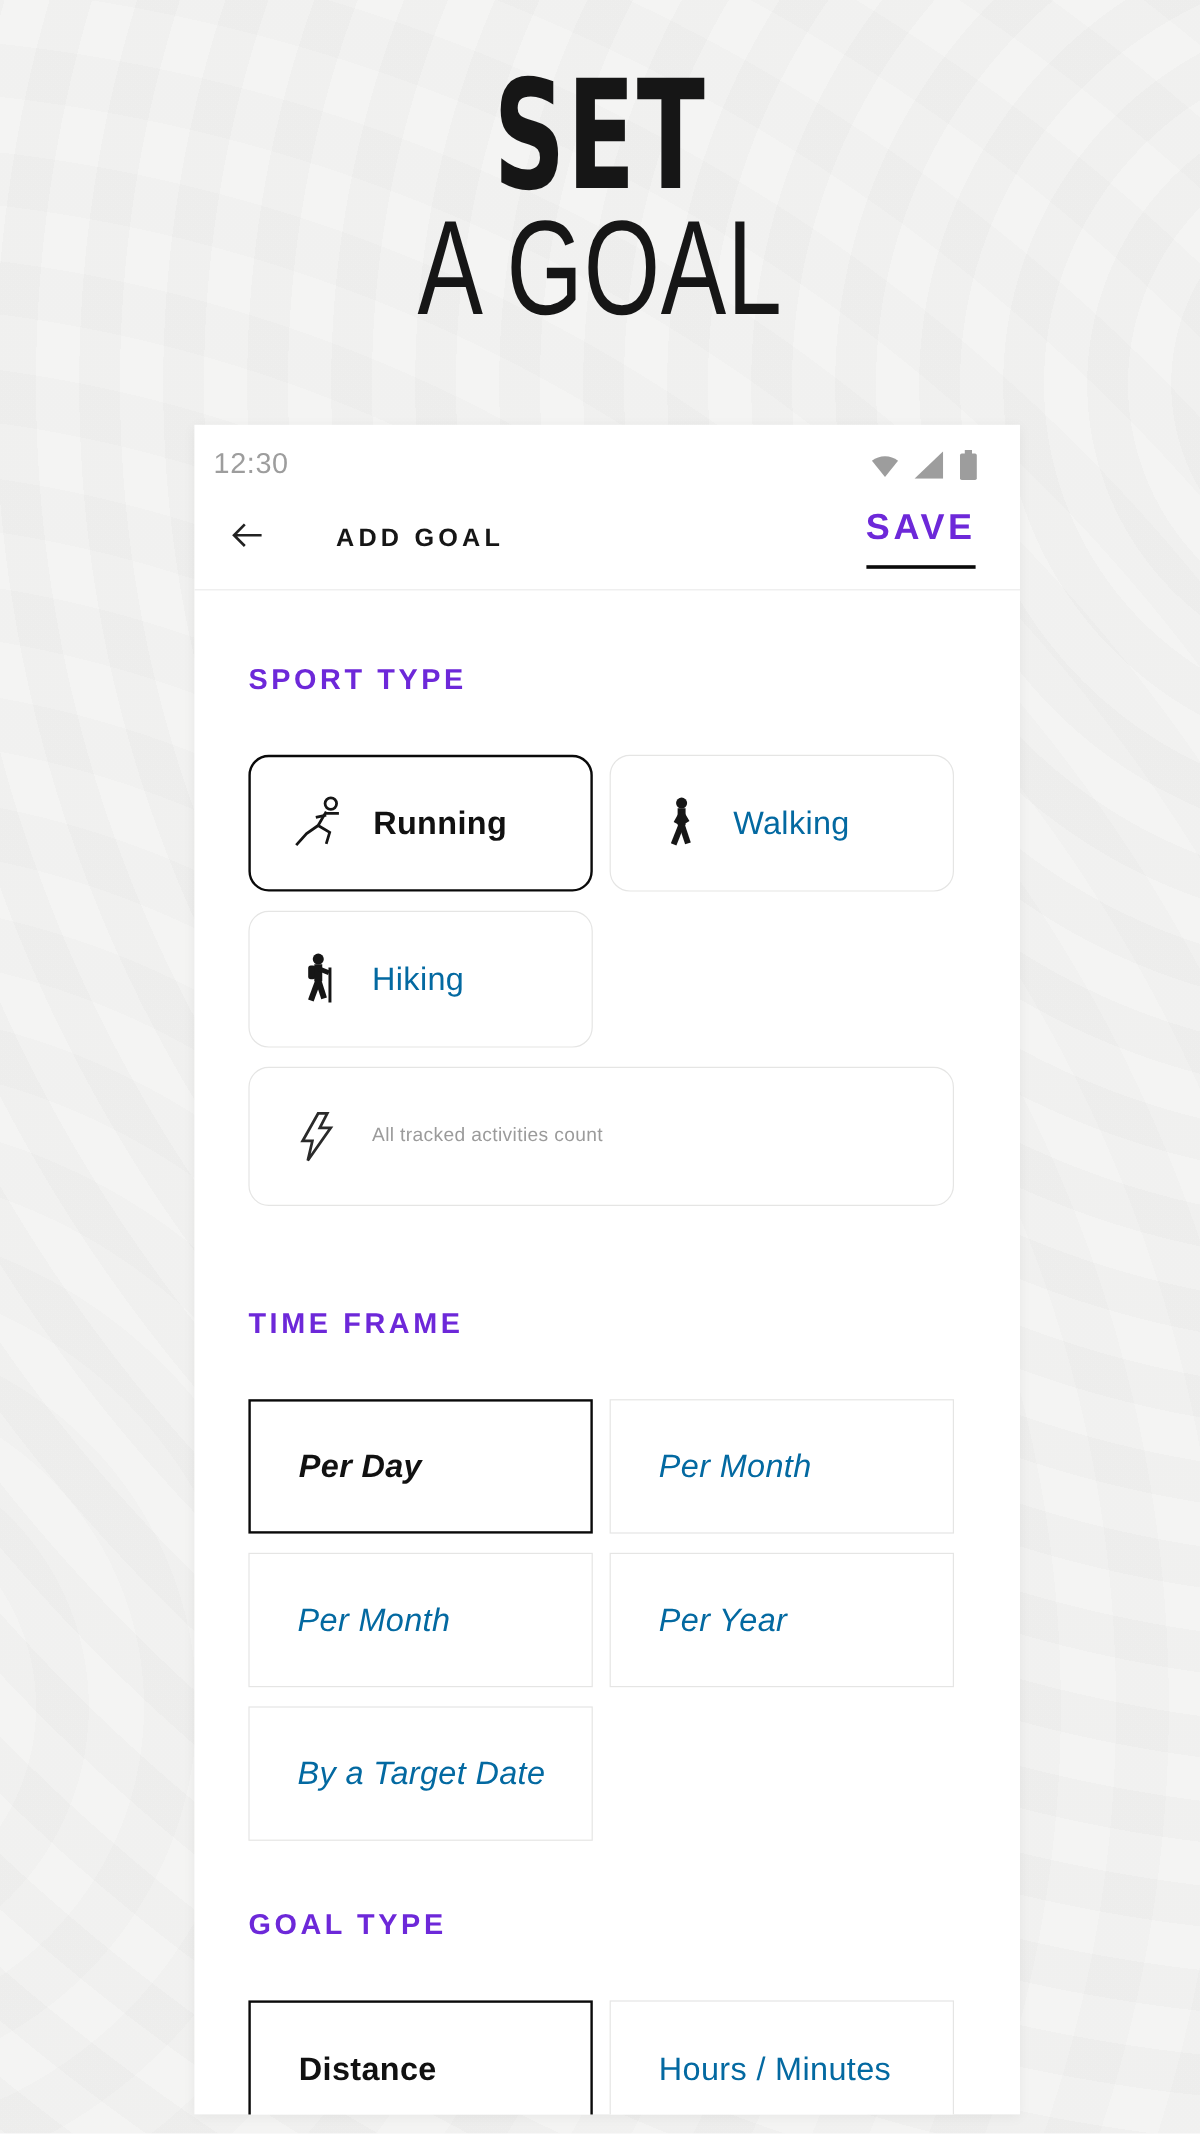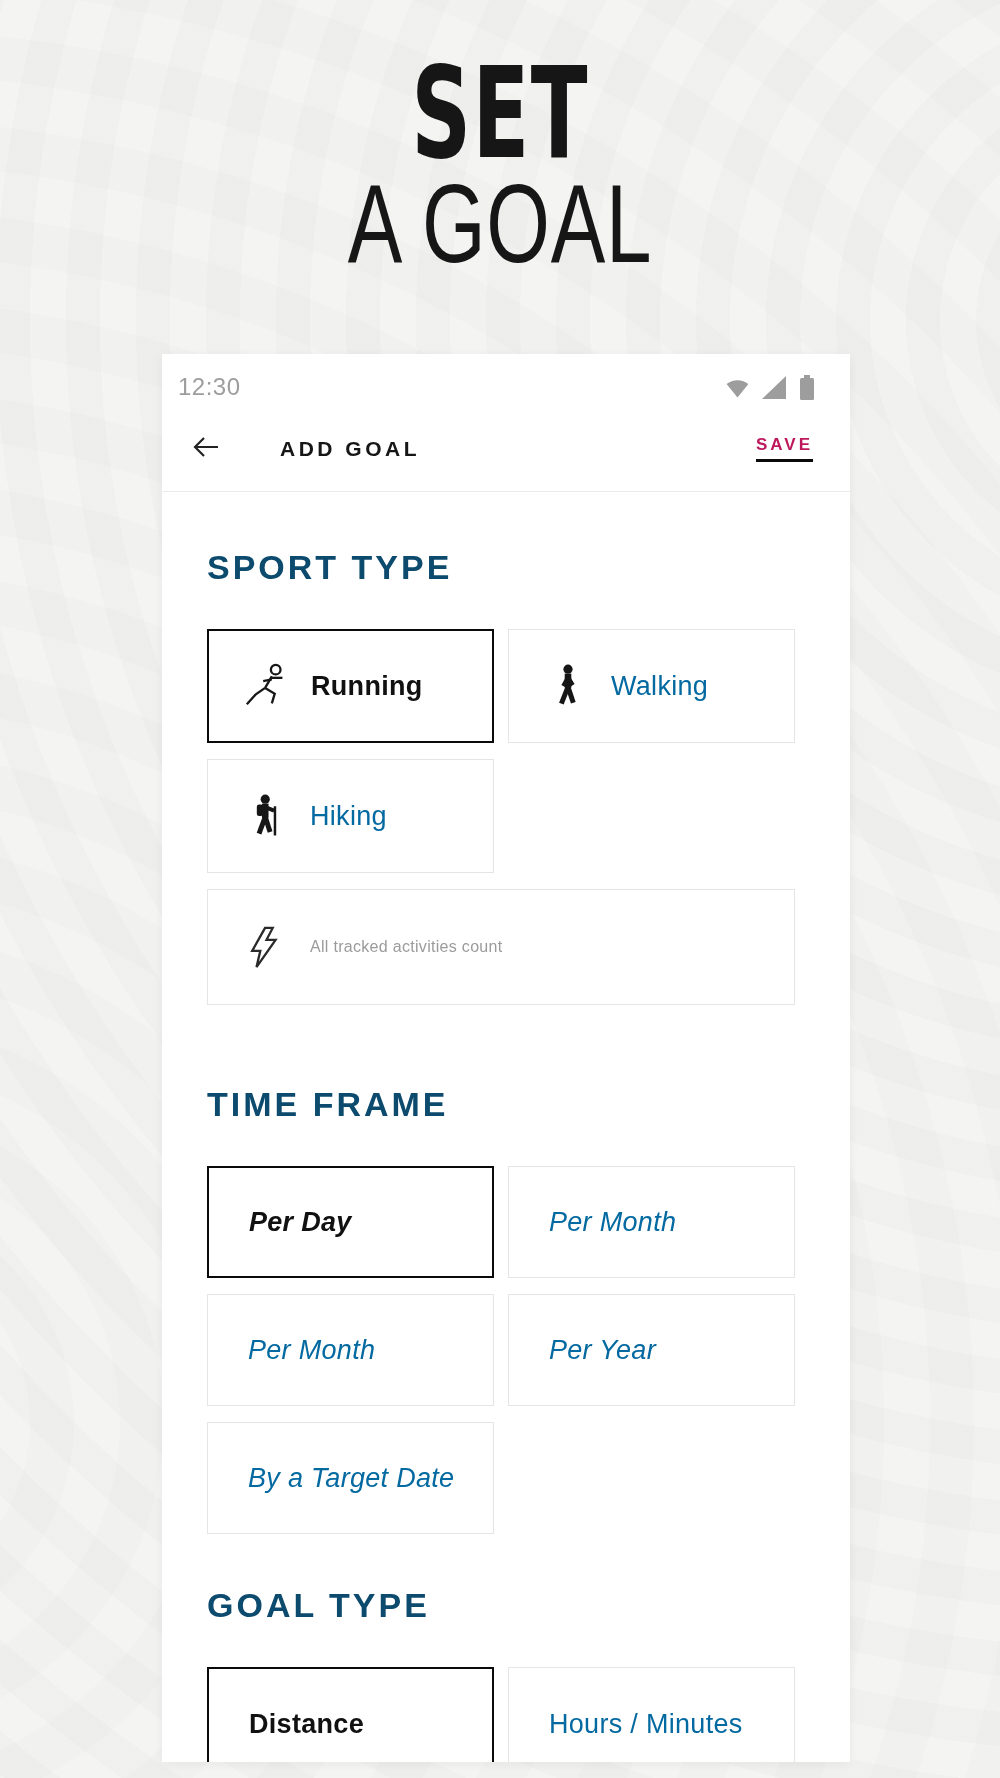--- a/index.html
+++ b/index.html
@@ -59,29 +59,29 @@
     padding:0 37px 0 30px;
     border-bottom:1px solid #ebebeb;
   }
   .back-btn { width:30px; height:26px; display:flex; align-items:center; cursor:pointer; }
   .header-title {
     margin-left:58px;
     font-size:21px; font-weight:bold; letter-spacing:3.5px; color:#161616;
   }
   .save-btn {
     margin-left:auto;
-    font-size:17px; font-weight:bold; letter-spacing:3px; color:#be185d;
-    border-bottom:3px solid #0a0a0a; padding-bottom:4px;
+    font-size:30px; font-weight:bold; letter-spacing:3px; color:#6d28d9;
+    border-bottom:3px solid #0a0a0a; padding-bottom:14px;
     cursor:pointer;
   }
 
   
   .content { padding:0 55px 0 45px; }
   .section-heading {
-    font-size:34px; font-weight:bold; letter-spacing:3px; color:#0c4a6e;
+    font-size:24px; font-weight:bold; letter-spacing:3px; color:#6d28d9;
     line-height:30px;
   }
   .h-sport { margin-top:60px; }
   .h-time  { margin-top:84px; }
   .h-goal  { margin-top:56px; }
 
   .btn-grid {
     display:grid; grid-template-columns:287px 287px;
     column-gap:14px; row-gap:16px;
   }
@@ -89,21 +89,21 @@
   .g-time  { margin-top:47px;font-style:italic; }
   .g-goal  { margin-top:47px; }
 
   .opt {
     background:#fff;
     border:1px solid #e5e5e4;
     display:flex; align-items:center;
     cursor:pointer;
   }
   .opt.selected { border:2px solid #0a0a0a; }
-  .sport-opt { height:114px; padding-left:32px; }
+  .sport-opt { height:114px; padding-left:32px;border-radius:17px; }
   .time-opt  { height:112px; padding-left:40px; }
   .goal-opt  { height:114px; padding-left:40px; }
 
   .opt-icon { width:54px; display:flex; justify-content:center; align-items:center; flex:0 0 54px; }
   .opt-label {
     font-size:27px; color:#0369a1; letter-spacing:0.3px;
   }
   .sport-opt .opt-label { margin-left:16px; }
   .opt.selected .opt-label { color:#111; font-weight:bold; }
 

